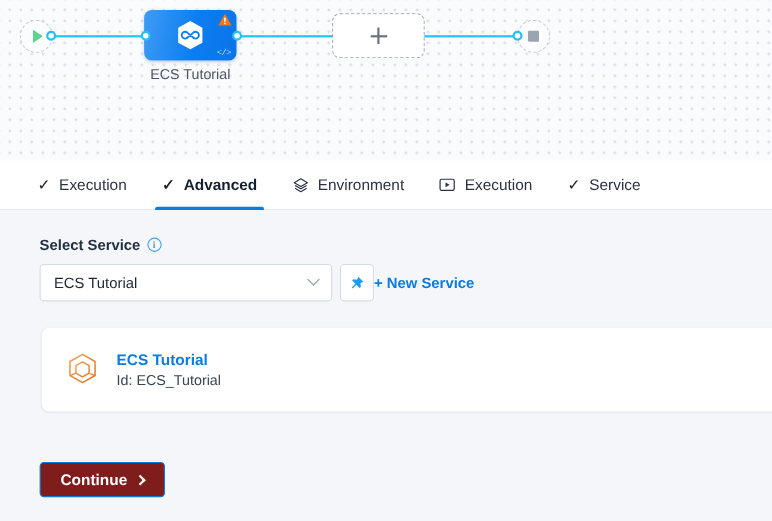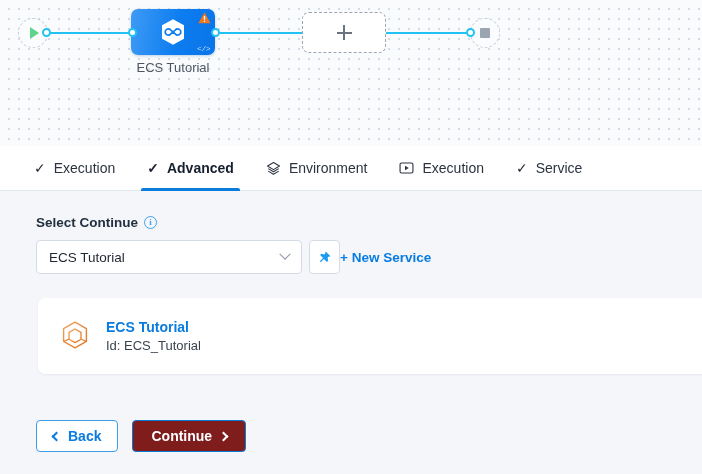--- a/index.html
+++ b/index.html
@@ -313,21 +313,21 @@
 
   <div class="tab">
     <span class="tick">✓</span>
     <span>Service</span>
   </div>
 </div>
 
 <div class="content">
 
   <div class="field-label">
-    <span>Select Continue</span>
+    <span>Select Service</span>
     <span class="info-ico">i</span>
   </div>
 
   <div class="select-row">
     <div class="select-box">
       <span title="Select Service">ECS Tutorial</span>
       <span class="chev-down"></span>
     </div>
 
     <div class="pin-box">
@@ -353,22 +353,18 @@
       <path d="M3.6 21.4 L9.0 19.2" fill="none" stroke="url(#og)" stroke-width="1.3"></path>
       <path d="M26.4 21.4 L21.0 19.2" fill="none" stroke="url(#og)" stroke-width="1.3"></path>
     </svg>
     <div class="svc-text">
       <div class="svc-title">ECS Tutorial</div>
       <div class="svc-id">Id: ECS_Tutorial</div>
     </div>
   </div>
 
   <div class="btn-row">
-    <div class="btn back">
-      <span class="c-left"></span>
-      <span>Back</span>
-    </div>
     <div class="btn continue">
       <span>Continue</span>
       <span class="c-right"></span>
     </div>
   </div>
 </div>
 
 </body></html>

